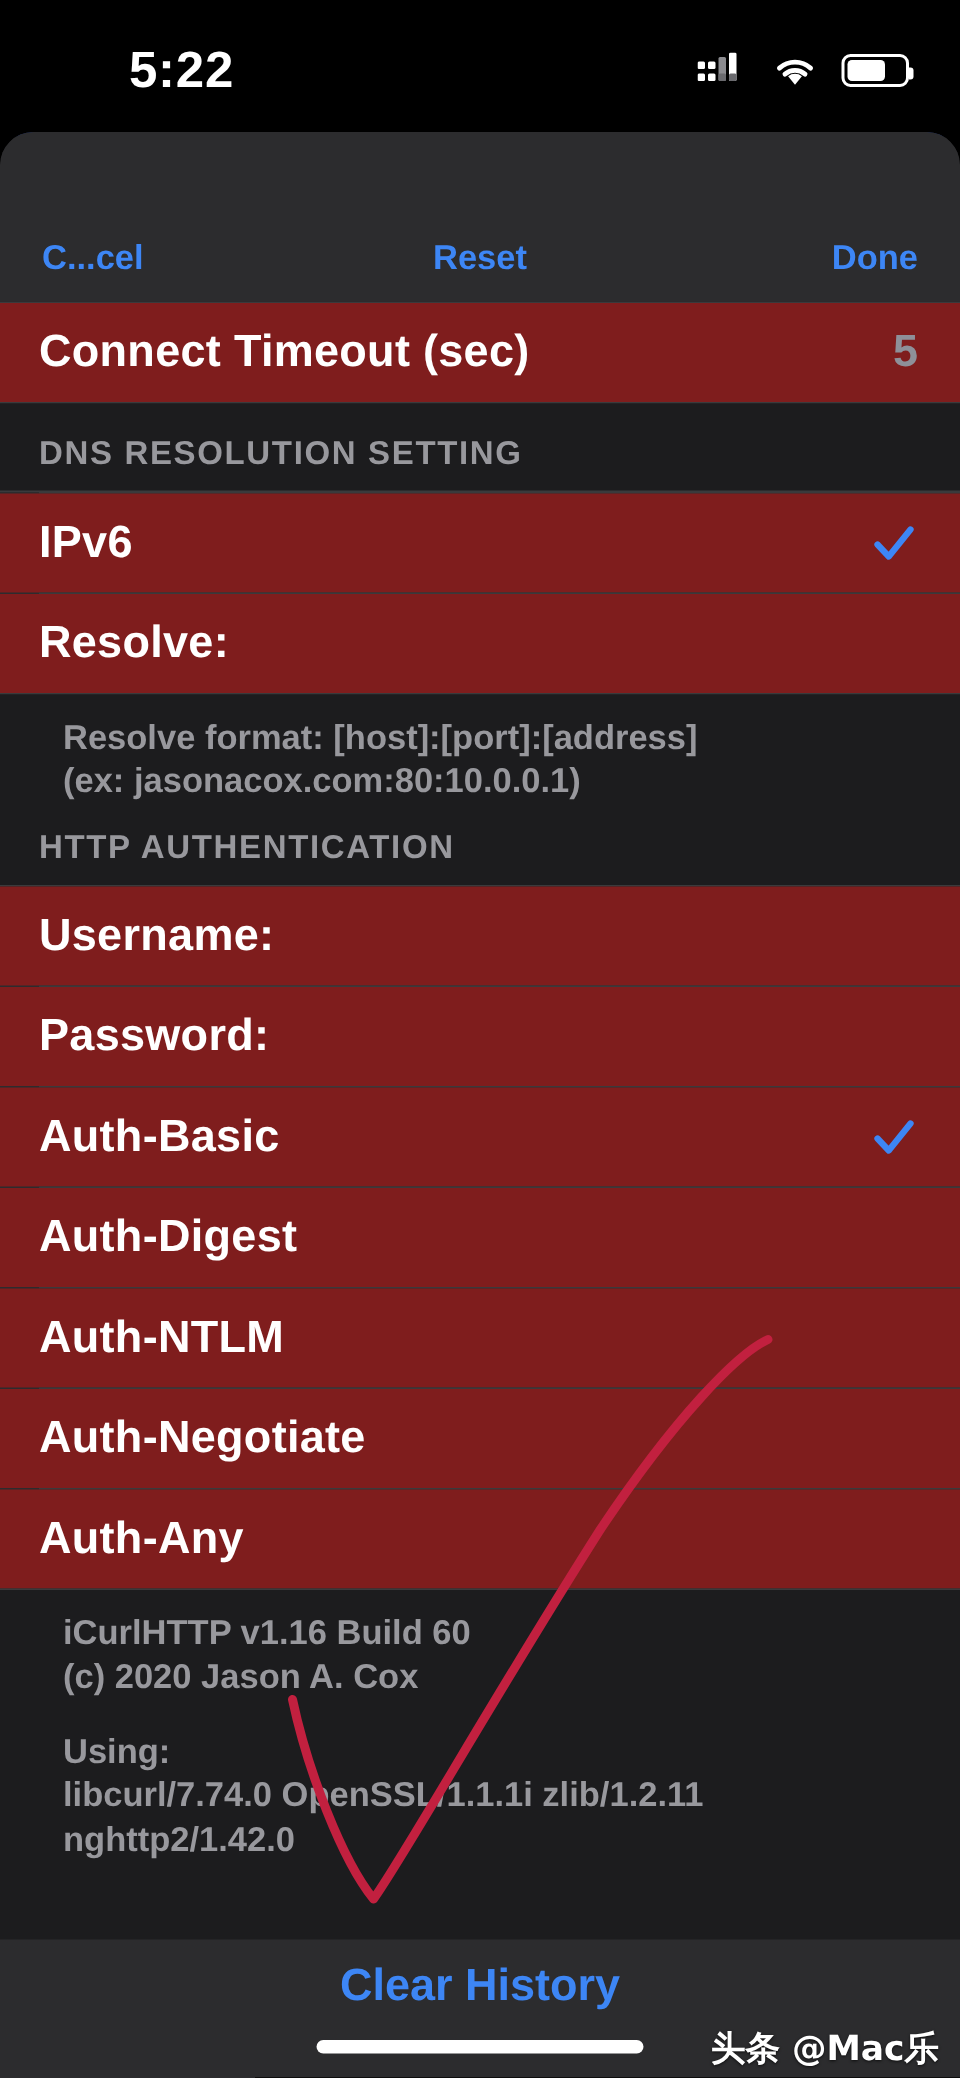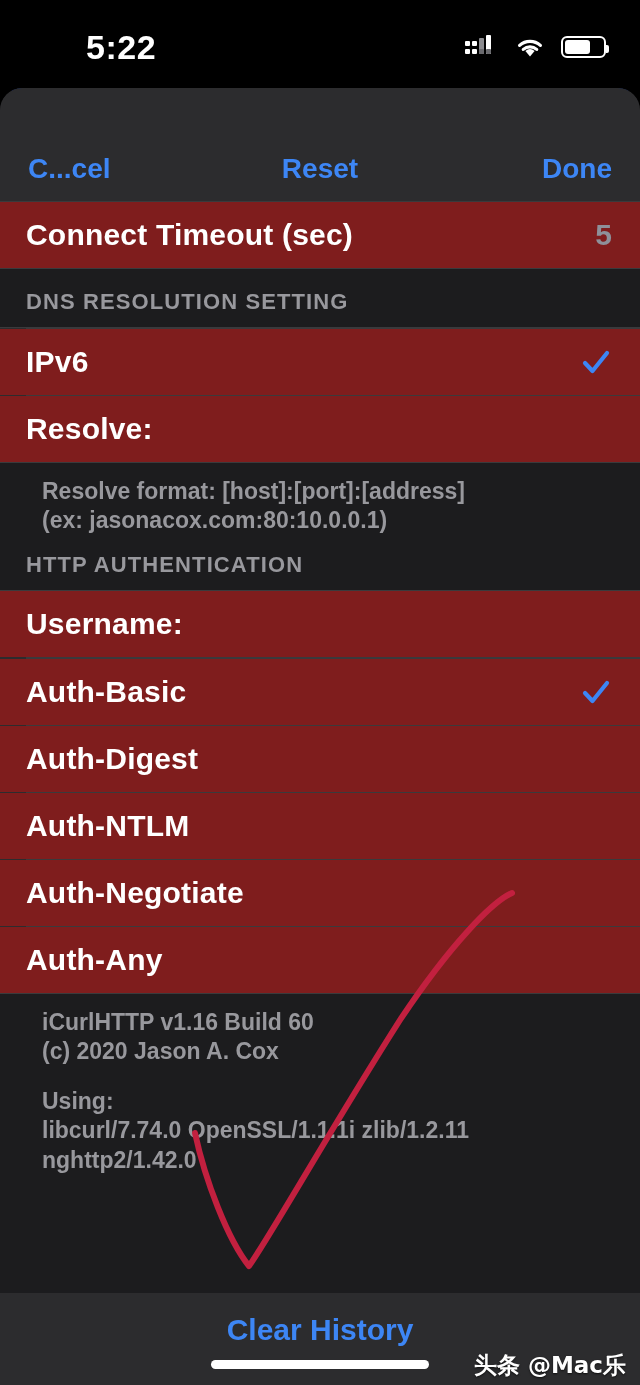--- a/index.html
+++ b/index.html
@@ -48,21 +48,21 @@
   }
 
   .navbar {
     position:relative; height:113px;
     display:flex; align-items:flex-end; justify-content:space-between;
     padding:0 28px 16px 28px;
     background:#2c2c2e;
     border-radius:22px 22px 0 0;
   }
   .navbtn {
-    color:#3d86f5; font-size:28px; font-weight:bold;
+    color:#3d86f5; font-size:23px; font-weight:bold;
     background:none; border:none; cursor:pointer;
     font-family:"Liberation Sans", sans-serif;
     white-space:nowrap;
   }
   .navbtn.center { position:absolute; left:50%; transform:translateX(-50%); bottom:16px; }
 
   .sep { height:1px; background:#3a3a3c; margin-left:0; }
   .sep.inset { margin-left:26px; }
 
   
@@ -89,21 +89,21 @@
     font-size:23px; font-weight:bold; line-height:1.28;
     padding:14px 26px 12px 42px;
   }
   .sec-footer .blank { display:block; height:20px; }
 
   
   .bottombar {
     position:absolute; bottom:0; left:0; width:640px; height:92px;
     background:#2c2c2e;
     display:flex; align-items:flex-start; justify-content:center;
-    padding-top:20px;
+    padding-top:14px;
   }
   .clear-history {
     color:#3d86f5; font-size:30px; font-weight:bold;
     background:none; border:none; cursor:pointer;
     font-family:"Liberation Sans", sans-serif;
   }
   .home-indicator {
     position:absolute; bottom:16px; left:50%; transform:translateX(-50%);
     width:218px; height:9px; background:#fff; border-radius:5px;
   }
@@ -201,20 +201,23 @@
     <div class="sec-header" style="height:36px;">HTTP AUTHENTICATION</div>
 
     <div class="sep"></div>
     <div class="group">
 
       <div class="row">
         <span class="row-label">Username:</span>
       </div>
       <div class="sep inset"></div>
 
+      <div class="row">
+        <span class="row-label">Password:</span>
+      </div>
       <div class="sep inset"></div>
 
       <div class="row">
         <span class="row-label">Auth-Basic</span>
         <svg class="check" viewBox="0 0 32 32">
           <path d="M5 17 L12.5 25 L27 7" stroke="#3d86f5" stroke-width="4.2" fill="none" stroke-linecap="round" stroke-linejoin="round"></path>
         </svg>
       </div>
       <div class="sep inset"></div>
 

